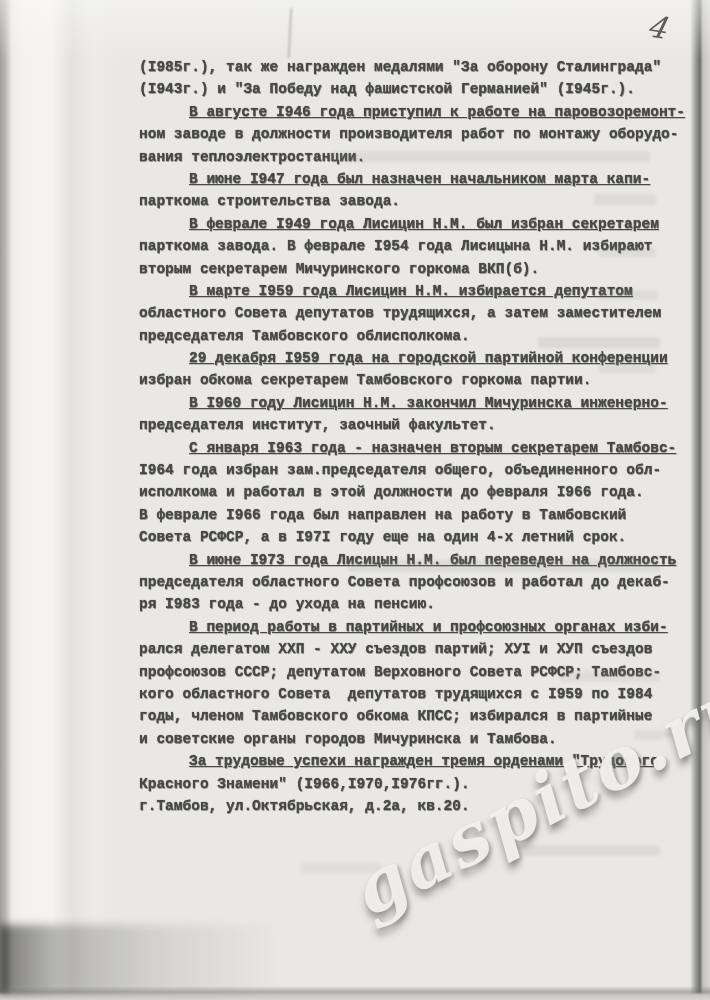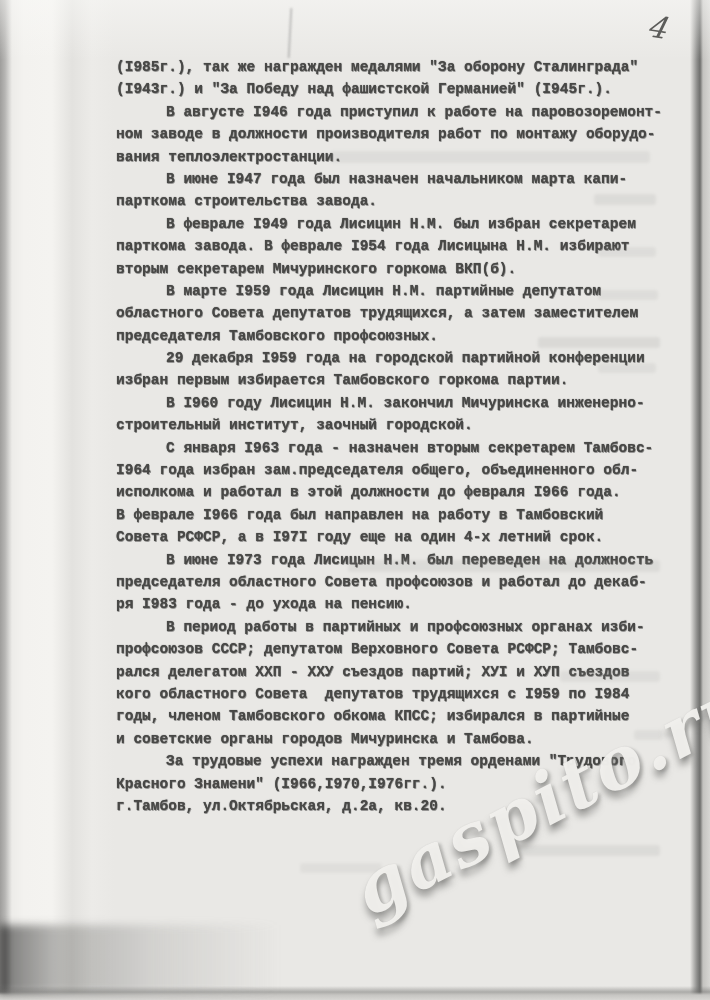--- a/index.html
+++ b/index.html
@@ -19,26 +19,26 @@
   .top-soft{position:absolute;left:0;top:0;width:100%;height:60px;
     background:linear-gradient(180deg,rgba(250,250,248,0.5),rgba(250,250,248,0));}
 
   .crease{position:absolute;left:289px;top:8px;width:2px;height:50px;background:rgba(130,130,130,0.45);
     filter:blur(0.8px);transform:rotate(3deg);}
 
   .page-number{position:absolute;left:650px;top:10px;font-family:"DejaVu Serif",serif;font-style:italic;
     font-size:30px;color:#5c5c5a;transform:rotate(9deg) skewX(-6deg);}
 
   
-  .text-block{position:absolute;left:116px;top:56px;width:560px;
+  .text-block{position:absolute;left:139px;top:56px;width:560px;
     font-family:"Liberation Mono","DejaVu Sans Mono",monospace;font-size:14.5px;font-weight:bold;
     line-height:22.4px;color:#484846;filter:blur(0.35px);
     text-shadow:0 0 1px rgba(70,70,70,0.85),0.6px 0.6px 0.6px rgba(95,95,95,0.55);}
   .line{white-space:pre;height:22.4px;}
-  .line.indent{text-indent:50px;}
+  .line.indent{text-indent:50px;text-decoration:underline;}
 
   
   .smudge{position:absolute;background:#8f8f8d;filter:blur(1.6px);border-radius:3px;}
 
   
   .watermark{position:absolute;left:358px;top:852px;transform:rotate(-27deg);transform-origin:left center;
     font-family:"DejaVu Serif",serif;font-style:italic;font-weight:bold;font-size:72px;letter-spacing:3px;
     color:rgba(242,241,238,0.95);
     text-shadow:-3px 7px 6px rgba(105,105,103,0.5),2px 3px 3px rgba(125,125,123,0.4),0 0 1px rgba(150,150,148,0.35);
     white-space:nowrap;}
@@ -61,38 +61,38 @@
       <div class="line">(I985г.), так же награжден медалями "За оборону Сталинграда"</div>
       <div class="line">(I943г.) и "За Победу над фашистской Германией" (I945г.).</div>
       <div class="line indent">В августе I946 года приступил к работе на паровозоремонт-</div>
       <div class="line">ном заводе в должности производителя работ по монтажу оборудо-</div>
       <div class="line">вания теплоэлектростанции.</div>
       <div class="line indent">В июне I947 года был назначен начальником марта капи-</div>
       <div class="line">парткома строительства завода.</div>
       <div class="line indent">В феврале I949 года Лисицин Н.М. был избран секретарем</div>
       <div class="line">парткома завода. В феврале I954 года Лисицына Н.М. избирают</div>
       <div class="line">вторым секретарем Мичуринского горкома ВКП(б).</div>
-      <div class="line indent">В марте I959 года Лисицин Н.М. партийные депутатом</div>
+      <div class="line indent">В марте I959 года Лисицин Н.М. избирается депутатом</div>
       <div class="line">областного Совета депутатов трудящихся, а затем заместителем</div>
-      <div class="line">председателя Тамбовского профсоюзных.</div>
+      <div class="line">председателя Тамбовского облисполкома.</div>
       <div class="line indent">29 декабря I959 года на городской партийной конференции</div>
-      <div class="line">избран первым избирается Тамбовского горкома партии.</div>
+      <div class="line">избран обкома секретарем Тамбовского горкома партии.</div>
       <div class="line indent">В I960 году Лисицин Н.М. закончил Мичуринска инженерно-</div>
-      <div class="line">строительный институт, заочный городской.</div>
+      <div class="line">председателя институт, заочный факультет.</div>
       <div class="line indent">С января I963 года - назначен вторым секретарем Тамбовс-</div>
       <div class="line">I964 года избран зам.председателя общего, объединенного обл-</div>
       <div class="line">исполкома и работал в этой должности до февраля I966 года.</div>
       <div class="line">В феврале I966 года был направлен на работу в Тамбовский</div>
       <div class="line">Совета РСФСР, а в I97I году еще на один 4-х летний срок.</div>
       <div class="line indent">В июне I973 года Лисицын Н.М. был переведен на должность</div>
       <div class="line">председателя областного Совета профсоюзов и работал до декаб-</div>
       <div class="line">ря I983 года - до ухода на пенсию.</div>
       <div class="line indent">В период работы в партийных и профсоюзных органах изби-</div>
+      <div class="line">рался делегатом ХХП - ХХУ съездов партий; ХУІ и ХУП съездов</div>
       <div class="line">профсоюзов СССР; депутатом Верховного Совета РСФСР; Тамбовс-</div>
-      <div class="line">рался делегатом ХХП - ХХУ съездов партий; ХУІ и ХУП съездов</div>
       <div class="line">кого областного Совета  депутатов трудящихся с I959 по I984</div>
       <div class="line">годы, членом Тамбовского обкома КПСС; избирался в партийные</div>
       <div class="line">и советские органы городов Мичуринска и Тамбова.</div>
       <div class="line indent">За трудовые успехи награжден тремя орденами "Трудового</div>
       <div class="line">Красного Знамени" (I966,I970,I976гг.).</div>
       <div class="line">г.Тамбов, ул.Октябрьская, д.2а, кв.20.</div>
     </div>
 
   <div class="smudge" style="left:330px;top:151px;width:320px;height:12px;opacity:0.12;"></div>
   <div class="smudge" style="left:594px;top:194px;width:62px;height:11px;opacity:0.14;"></div>

